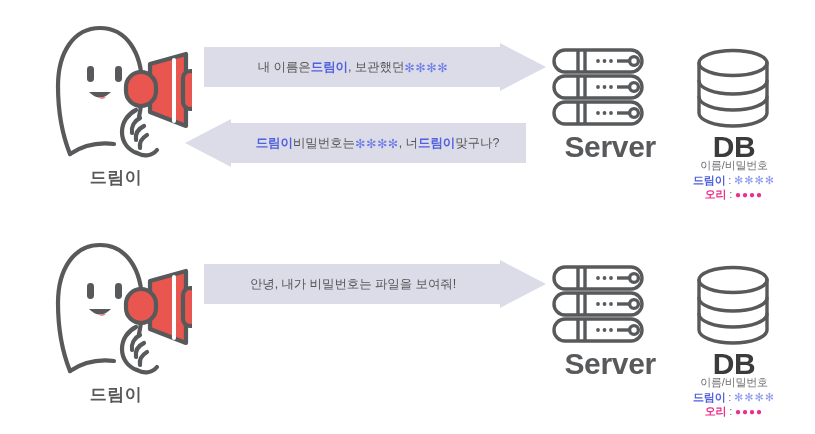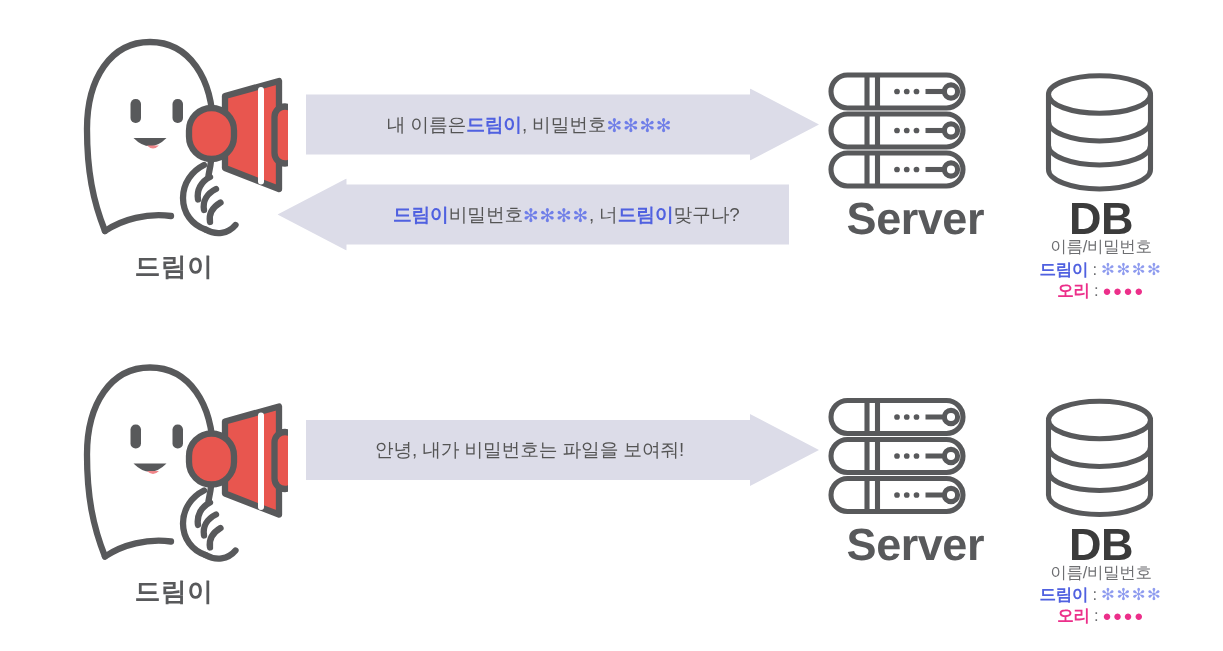--- a/index.html
+++ b/index.html
@@ -40,21 +40,21 @@
     text-align: center;
     font-size: 17px;
     font-weight: bold;
     color: #58595b;
     letter-spacing: 0.5px;
   }
 
   
   .arrow-wrap { position: absolute; }
 
-  .arrow-right { left: 200px; top: 59px; width: 346px; height: 48px; }
+  .arrow-right { left: 200px; top: 43px; width: 346px; height: 48px; }
   .arrow-left  { left: 185px; top: 119px; width: 345px; height: 48px; }
 
   .arrow-svg { position: absolute; inset: 0; width: 100%; height: 100%; }
 
   .arrow-text {
     position: absolute;
     inset: 0;
     display: flex;
     align-items: center;
     justify-content: center;
@@ -168,32 +168,32 @@
     </div>
     <div class="character-label">드림이</div>
 
     <div class="arrow-wrap arrow-right">
       <svg class="arrow-svg" viewBox="0 0 346 48" preserveAspectRatio="none" xmlns="http://www.w3.org/2000/svg">
         <path d="M4 4 H300 V0 L346 24 L300 48 V44 H4 Z" fill="#dcdce8"></path>
       </svg>
       <div class="arrow-text">
         <span>내 이름은 </span>
           <span class="hl-blue">드림이</span>
-          <span>, 비밀번호 </span>
+          <span>, 보관했던 </span>
           <span class="hl-stars">✻✻✻✻</span>
       </div>
     </div>
 
     <div class="arrow-wrap arrow-left">
       <svg class="arrow-svg" viewBox="0 0 345 48" preserveAspectRatio="none" xmlns="http://www.w3.org/2000/svg">
         <path d="M341 4 H46 V0 L0 24 L46 48 V44 H341 Z" fill="#dcdce8"></path>
       </svg>
       <div class="arrow-text">
         <span class="hl-blue">드림이</span>
-          <span> 비밀번호 </span>
+          <span> 비밀번호는 </span>
           <span class="hl-stars">✻✻✻✻</span>
           <span>, 너 </span>
           <span class="hl-blue">드림이</span>
           <span> 맞구나?</span>
       </div>
     </div>
 
     <div class="server">
       <svg width="92" height="78" viewBox="0 0 92 78" xmlns="http://www.w3.org/2000/svg">
         <g stroke="#58595b" stroke-width="3.4" fill="none">

